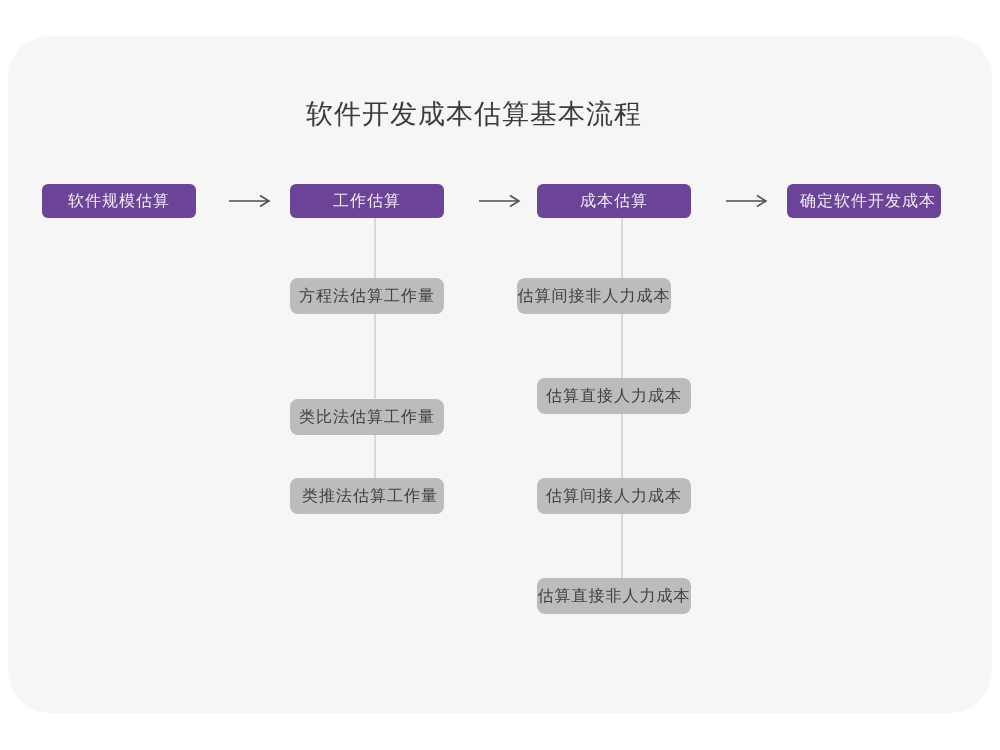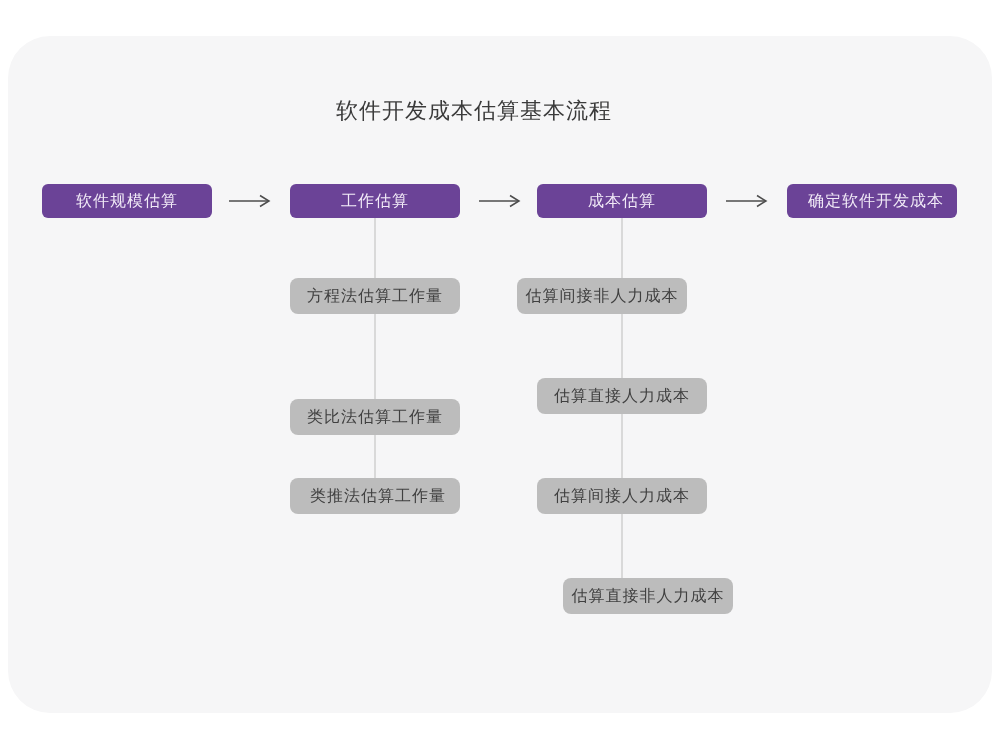--- a/index.html
+++ b/index.html
@@ -12,25 +12,25 @@
   }
   *{margin:0;padding:0;box-sizing:border-box;}
   html,body{width:1000px;height:750px;background:#ffffff;overflow:hidden;
     font-family:"Liberation Sans","DejaVu Sans",sans-serif;}
   .card{
     position:absolute;left:8px;top:36px;width:984px;height:677px;
     background:var(--card-bg);border-radius:42px;
   }
   .title{
     position:absolute;left:0;top:96px;width:948px;
-    text-align:center;font-size:22px;font-weight:500;color:var(--title);
+    text-align:center;font-size:27px;font-weight:500;color:var(--title);
     letter-spacing:1px;
   }
   .node{
-    position:absolute;height:34px;width:170px;
+    position:absolute;height:34px;width:154px;
     display:flex;align-items:center;justify-content:center;
     font-size:16px;letter-spacing:1px;white-space:nowrap;
   }
   .stage{
     background:var(--purple);color:#f1eaf7;border-radius:6px;z-index:3;
   }
   .sub{
     background:var(--gray);color:#404040;border-radius:8px;height:36px;z-index:3;
   }
   .vline{
@@ -95,15 +95,15 @@
 
 <div class="node sub" style="left:517px;top:278px;">
   <span>估算间接非人力成本</span>
 </div>
 <div class="node sub" style="left:537px;top:378px;">
   <span>估算直接人力成本</span>
 </div>
 <div class="node sub" style="left:537px;top:478px;">
   <span>估算间接人力成本</span>
 </div>
-<div class="node sub" style="left:563px;top:578px;">
+<div class="node sub" style="left:537px;top:578px;">
   <span>估算直接非人力成本</span>
 </div>
 
 </body></html>

